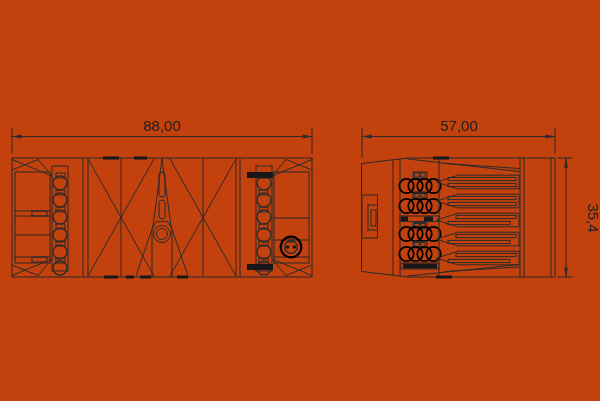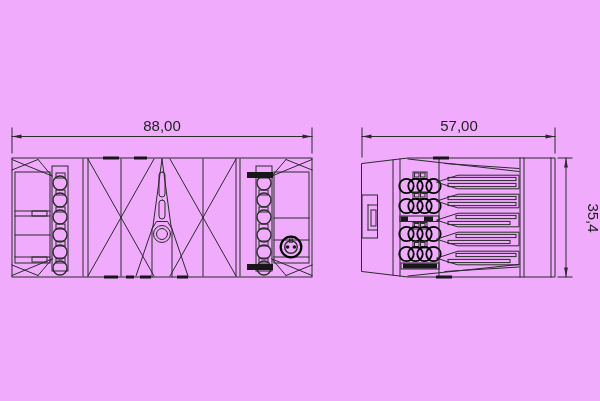--- a/index.html
+++ b/index.html
@@ -1,16 +1,16 @@
 <!DOCTYPE html>
 <html><head>
 <meta charset="utf-8">
 <style>
   html,body{margin:0;padding:0;background:#fff;}
-  .canvas{position:relative;width:600px;height:401px;background:#f0abfc;overflow:hidden;}
+  .canvas{position:relative;width:600px;height:401px;background:#c2410c;overflow:hidden;}
   svg line,svg rect,svg circle,svg path,svg polygon,svg polyline{
     stroke:#2b2b2b;fill:none;stroke-width:1;stroke-linecap:square;}
   svg .sb{stroke:#000;stroke-width:1.8;}          
   svg .sm{stroke-width:1.4;}                      
   svg .sc{stroke:#000;stroke-width:2.2;}          
   svg .f{fill:#17171a;stroke:none;}               
   svg .fa{fill:#2b2b2b;stroke:none;}              
   svg text.dim{font-family:"Liberation Sans",sans-serif;font-size:15px;
     fill:#1f1f1f;stroke:none;}
 </style>

